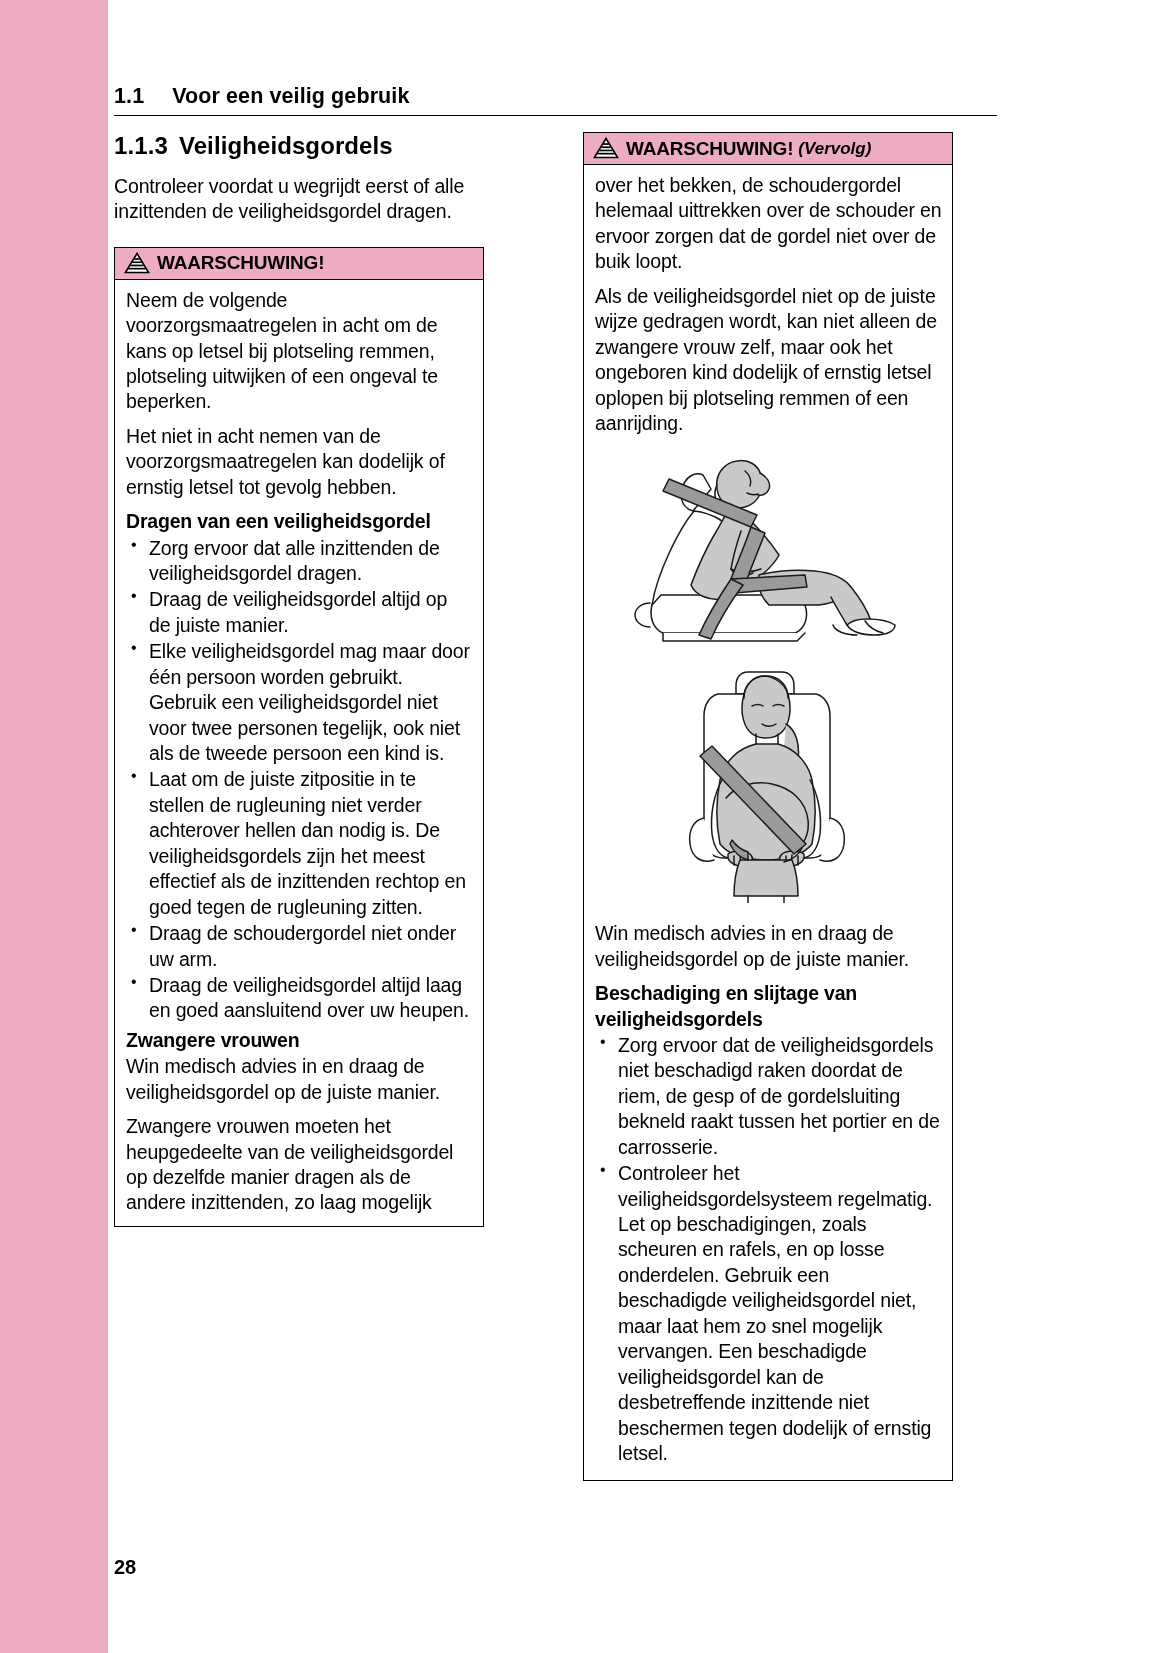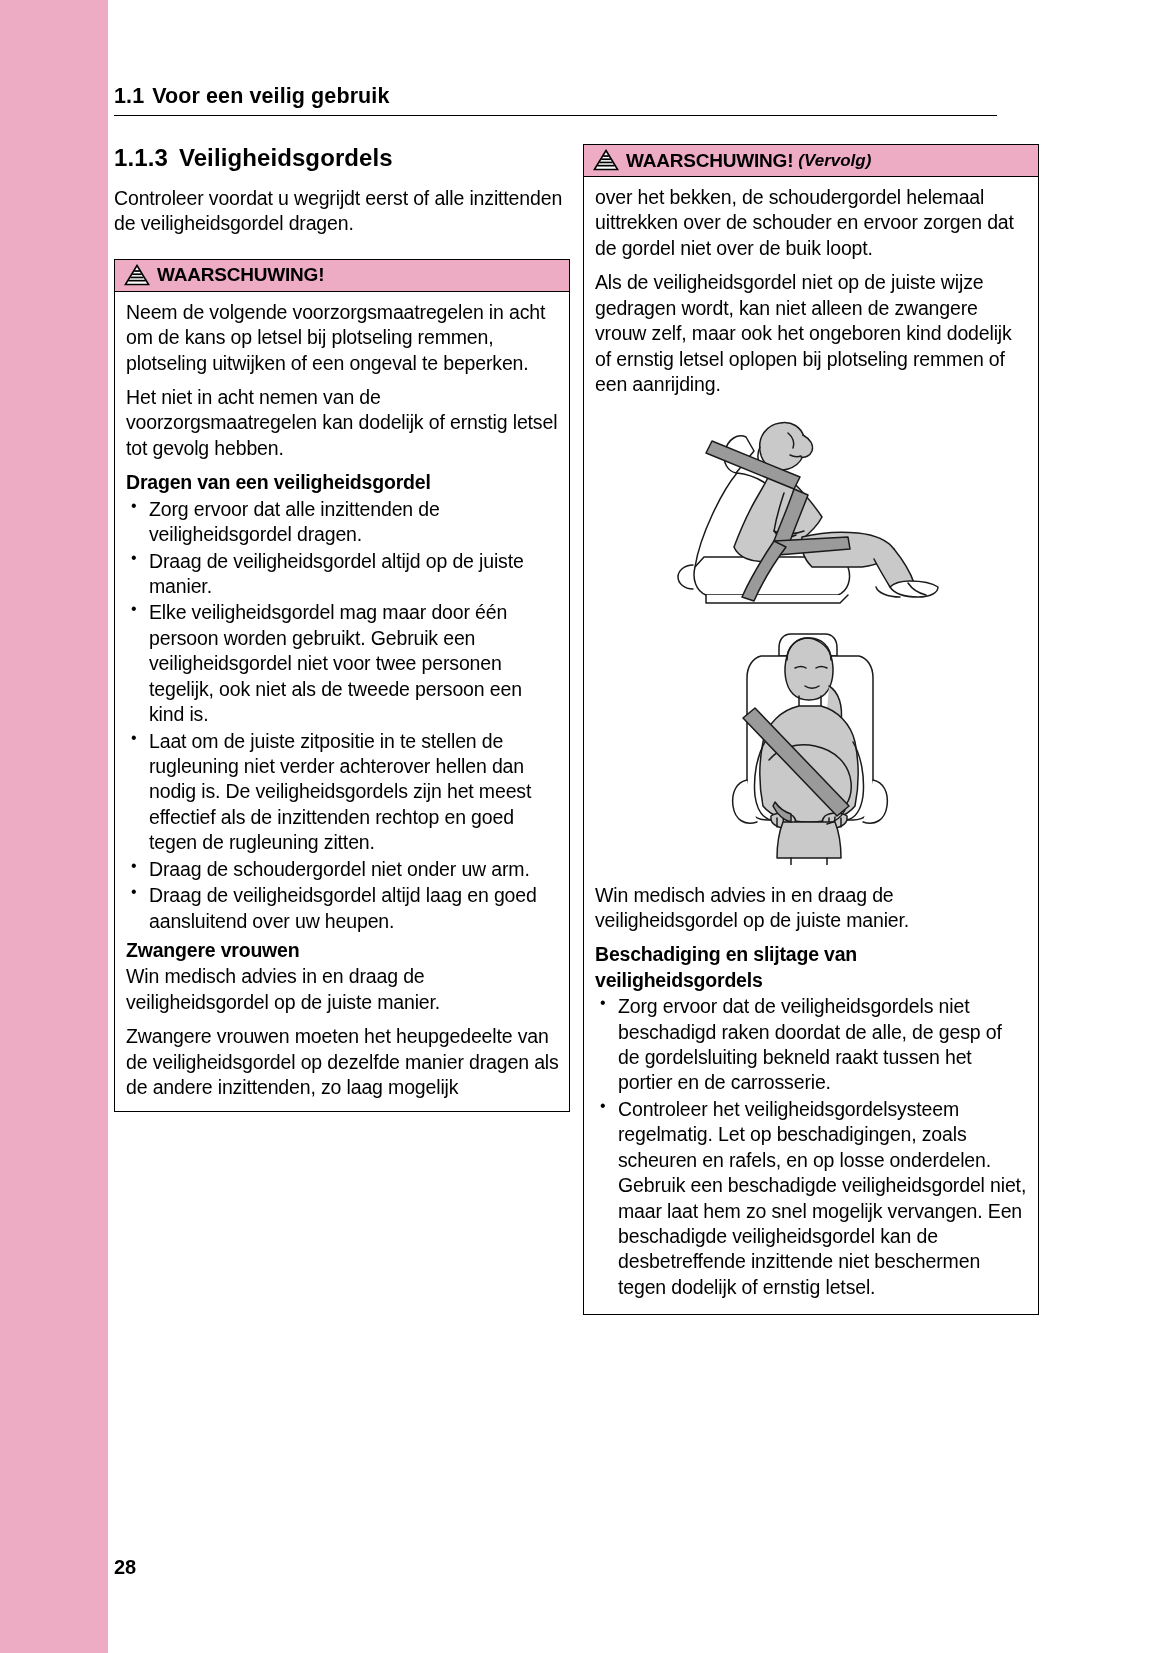--- a/index.html
+++ b/index.html
@@ -40,39 +40,39 @@
     left: 6px;
     top: 84px;
     width: 880px;
   }
   #running-header .hdr-line {
     font-size: 21.5px;
     font-weight: bold;
     letter-spacing: .1px;
     white-space: nowrap;
   }
-  #running-header .hdr-num { margin-right: 8px; }
+  #running-header .hdr-num { margin-right: 28px; }
   #running-header .rule {
     margin-top: 6px;
     border-bottom: 1.6px solid #000;
     width: 883px;
   }
 
   
   #columns {
     position: absolute;
     left: 0;
     top: 128px;
     width: 1057px;
     height: 1400px;
   }
   .col {
     position: absolute;
-    top: 16px;
-    width: 456px;
+    top: 4px;
+    width: 370px;
   }
   #col-left  { left: 6px; }
   #col-right { left: 475px; }
 
   
   .section-heading {
     font-size: 24px;
     font-weight: bold;
     margin: 0 0 14px 0;
     letter-spacing: .1px;
@@ -336,21 +336,21 @@
                 <path d="M86 176 C90 184 96 190 104 192 L104 184 C98 182 92 178 88 172 Z" fill="#9a9a9a"></path>
                 <path d="M158 180 C154 188 148 192 140 194"></path>
               </g>
             </svg>
           </div>
 
           <p class="wp">Win medisch advies in en draag de veiligheidsgordel op de juiste manier.</p>
 
           <div class="wh">Beschadiging en slijtage van veiligheidsgordels</div>
           <ul class="wlist">
-            <li>Zorg ervoor dat de veiligheidsgordels niet beschadigd raken doordat de alle, de gesp of de gordelsluiting bekneld raakt tussen het portier en de carrosserie.</li>
+            <li>Zorg ervoor dat de veiligheidsgordels niet beschadigd raken doordat de riem, de gesp of de gordelsluiting bekneld raakt tussen het portier en de carrosserie.</li>
             <li>Controleer het veiligheidsgordelsysteem regelmatig. Let op beschadigingen, zoals scheuren en rafels, en op losse onderdelen. Gebruik een beschadigde veiligheidsgordel niet, maar laat hem zo snel mogelijk vervangen. Een beschadigde veiligheidsgordel kan de desbetreffende inzittende niet beschermen tegen dodelijk of ernstig letsel.</li>
           </ul>
         </div>
       </div>
     </div>
 
   </div>
 
   <div id="folio">28</div>
 

